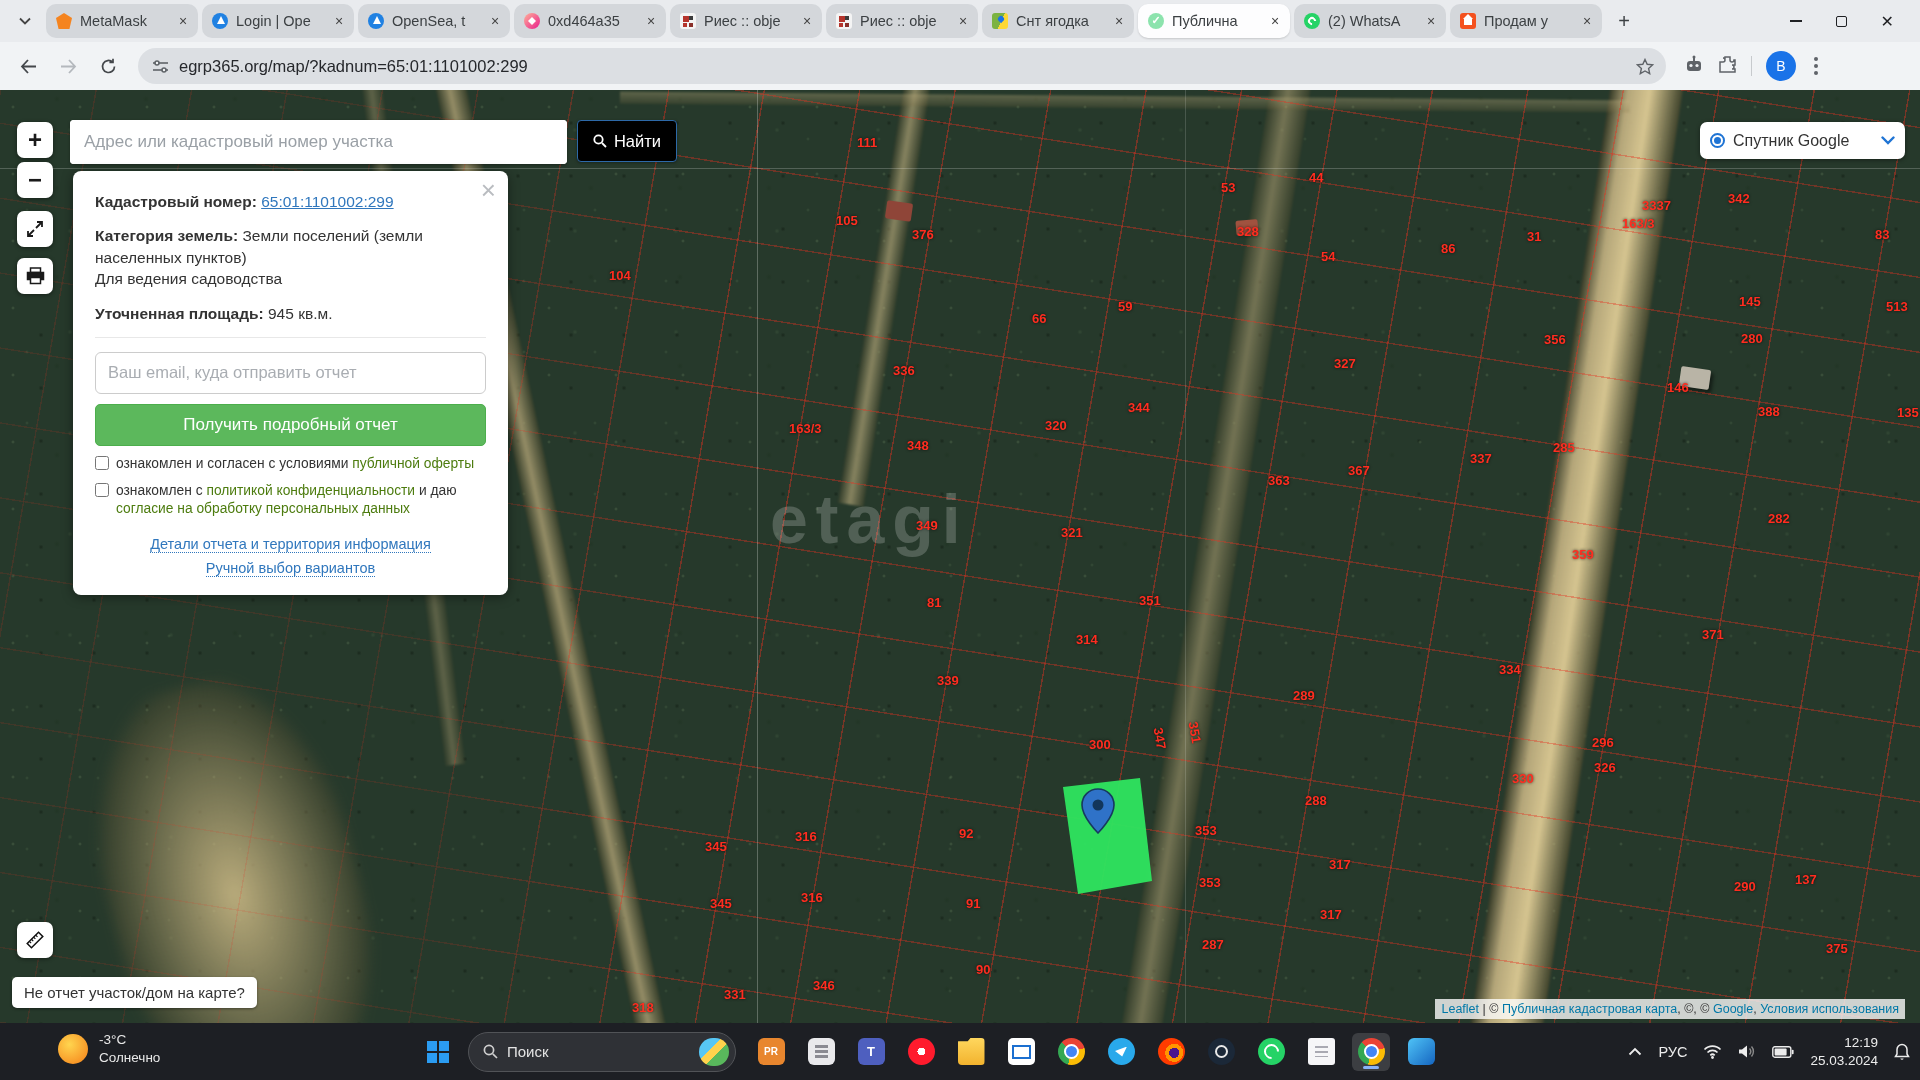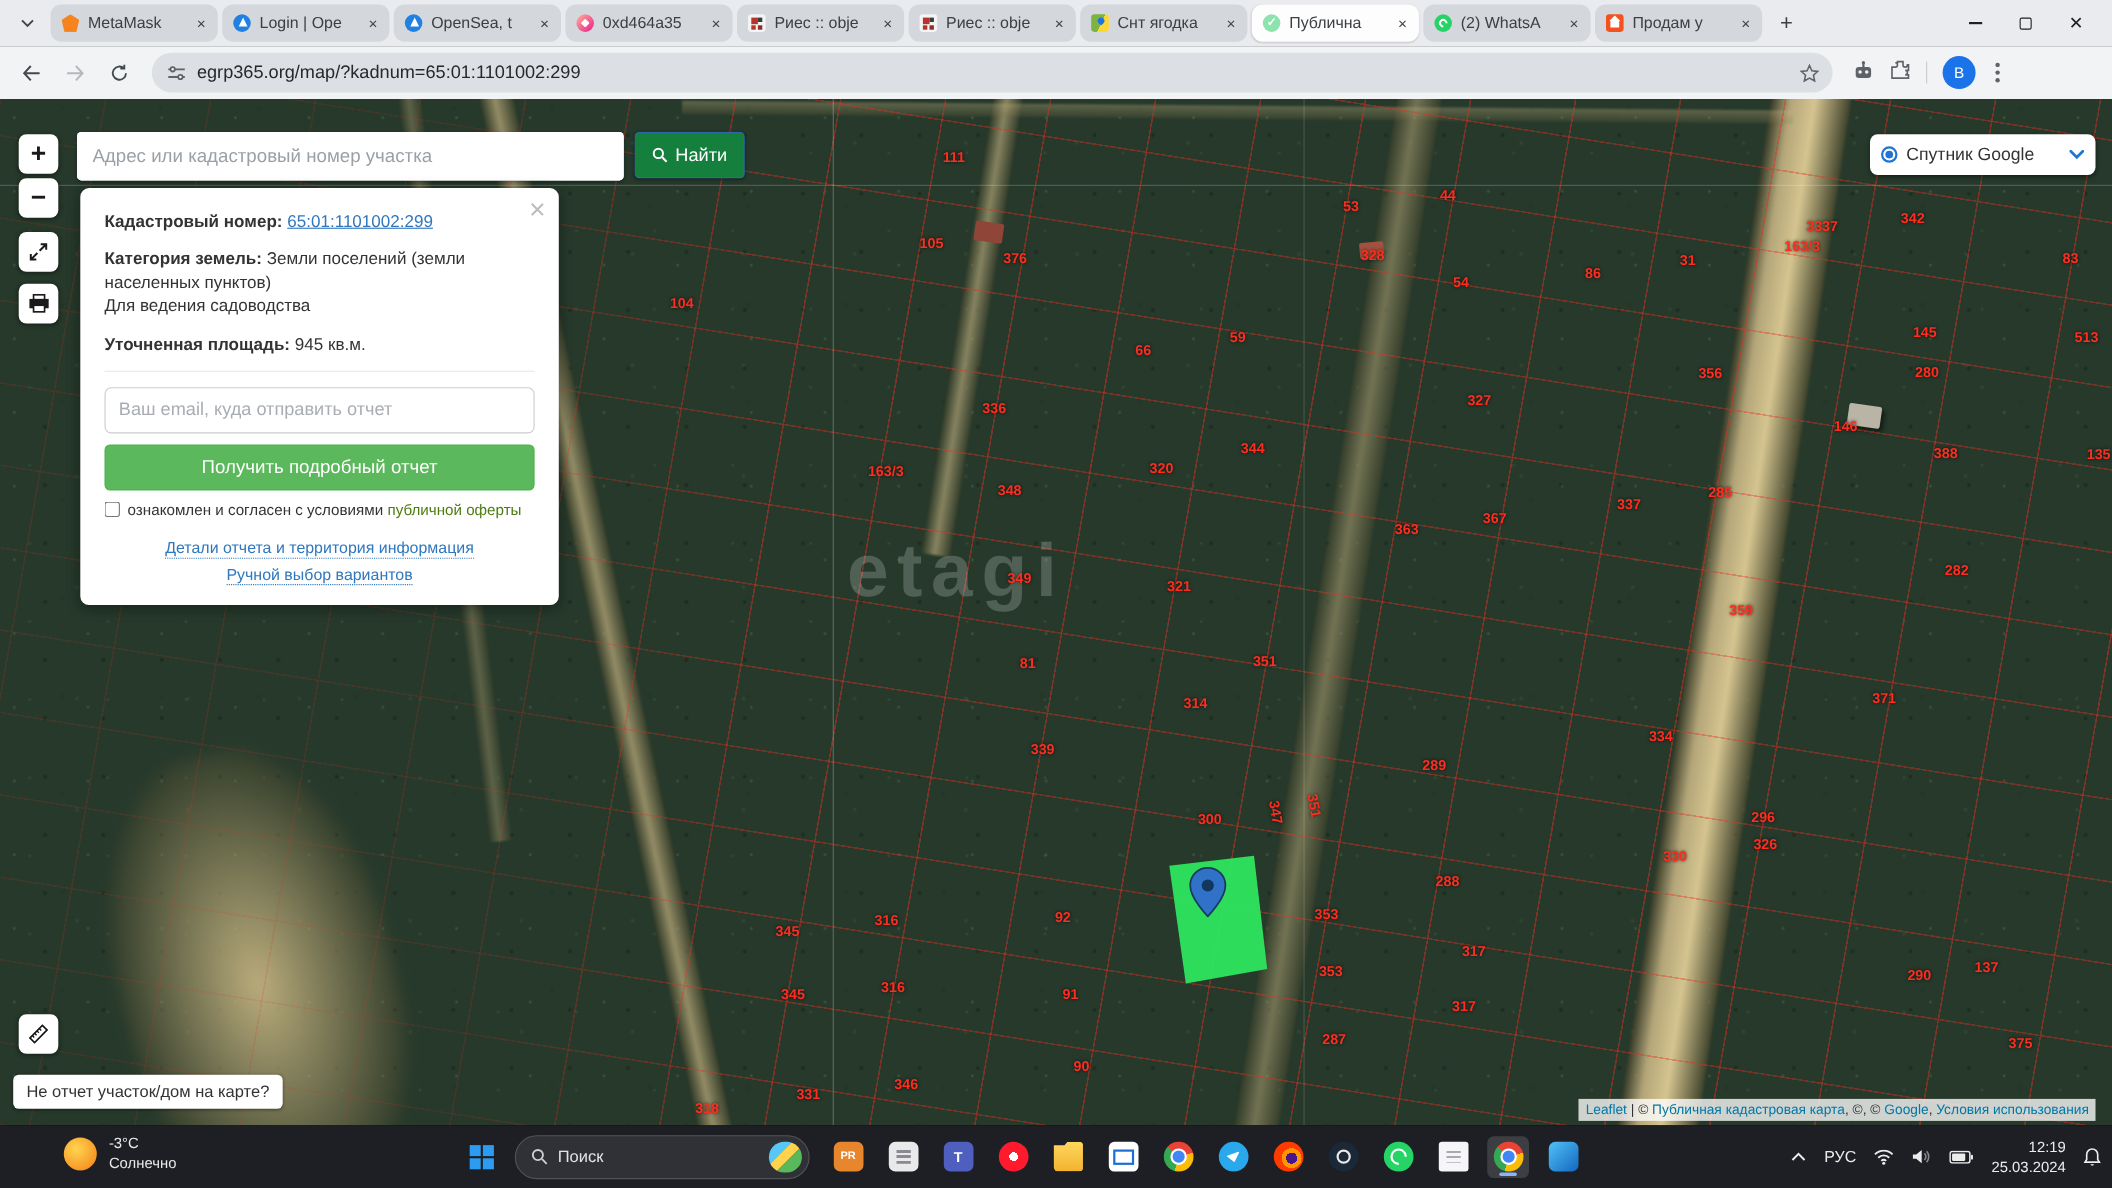--- a/index.html
+++ b/index.html
@@ -94,21 +94,21 @@
   .pin-svg { position:absolute; left:1080px; top:698px; }
 
   
   .ctrl { position:absolute; width:36px; height:36px; background:#fff; border-radius:7px; box-shadow:0 1px 4px rgba(0,0,0,.45); display:flex; align-items:center; justify-content:center; font-size:24px; font-weight:bold; color:#1a1a1a; }
   .ctrl-zin { left:17px; top:32px; } .ctrl-zout { left:17px; top:72px; }
   .ctrl-fs { left:17px; top:121px; } .ctrl-pr { left:17px; top:168px; }
   .ctrl-measure { left:17px; top:832px; }
   .map-searchbar { position:absolute; left:70px; top:30px; width:497px; height:44px; background:#fff; border-radius:4px; box-shadow:0 1px 3px rgba(0,0,0,.35); }
   .map-searchbar input { width:100%; height:100%; border:0; outline:0; border-radius:4px; padding:0 14px; font-size:17px; color:#333; font-family:inherit; }
   .map-searchbar input::placeholder { color:#9aa0a6; }
-  .find-btn { position:absolute; left:577px; top:30px; width:100px; height:42px; background:#15803d; border:1px solid #2d69a8; border-radius:4px; color:#fff; font-size:16.5px; display:flex; align-items:center; justify-content:center; gap:7px; box-shadow:0 1px 3px rgba(0,0,0,.35); }
+  .find-btn { position:absolute; left:577px; top:30px; width:100px; height:42px; background:#000000; border:1px solid #2d69a8; border-radius:4px; color:#fff; font-size:16.5px; display:flex; align-items:center; justify-content:center; gap:7px; box-shadow:0 1px 3px rgba(0,0,0,.35); }
   .layer-box { position:absolute; left:1700px; top:32px; width:205px; height:37px; background:#fff; border-radius:7px; box-shadow:0 1px 4px rgba(0,0,0,.45); display:flex; align-items:center; padding:0 10px; gap:8px; }
   .radio-dot { width:15px; height:15px; border-radius:50%; border:2px solid #1f74d4; position:relative; flex:0 0 auto; }
   .radio-dot::after { content:""; position:absolute; inset:2px; border-radius:50%; background:#1f74d4; }
   .layer-label { flex:1; font-size:16px; color:#333; }
   .map-hint { position:absolute; left:12px; top:887px; background:#fff; border-radius:5px; padding:7px 12px; font-size:15px; color:#333; box-shadow:0 1px 3px rgba(0,0,0,.4); white-space:nowrap; }
   .attribution { position:absolute; right:15px; bottom:4px; background:rgba(255,255,255,.78); padding:3px 6px; font-size:12.5px; color:#333; white-space:nowrap; }
   .attribution a { color:#0078a8; text-decoration:none; }
 
   
   .panel { position:absolute; left:73px; top:81px; width:435px; background:#fff; border-radius:8px; box-shadow:0 2px 12px rgba(0,0,0,.4); padding:20px 22px 18px; }
@@ -454,20 +454,24 @@
     <p><b>Кадастровый номер:</b> <a href="#" class="blue-link">65:01:1101002:299</a></p>
     <p><b>Категория земель:</b> <span>Земли поселений (земли населенных пунктов)</span><br><span>Для ведения садоводства</span></p>
     <p><b>Уточненная площадь:</b> <span>945 кв.м.</span></p>
     <hr>
     <input type="email" class="email-input" placeholder="Ваш email, куда отправить отчет" style="">
     <button class="report-btn">Получить подробный отчет</button>
     <div class="cb-row">
       <input type="checkbox" style="">
       <span><span>ознакомлен и согласен с условиями </span><a href="#" class="cb-link">публичной оферты</a></span>
     </div>
+    <div class="cb-row">
+      <input type="checkbox" style="">
+      <span><span>ознакомлен с </span><a href="#" class="cb-link">политикой конфиденциальности</a><span> и даю</span><br><a href="#" class="cb-link cb-wrap2">согласие на обработку персональных данных</a></span>
+    </div>
     <div class="panel-links">
       <a href="#" class="dotted-link">Детали отчета и территория информация</a><br>
       <a href="#" class="dotted-link second">Ручной выбор вариантов</a>
     </div>
   </div>
 
   <div class="map-hint">Не отчет участок/дом на карте?</div>
 
   <div class="attribution">
     <a href="#">Leaflet</a><span> | © </span><a href="#">Публичная кадастровая карта</a><span>, ©, © </span><a href="#">Google</a><span>, </span><a href="#">Условия использования</a>

